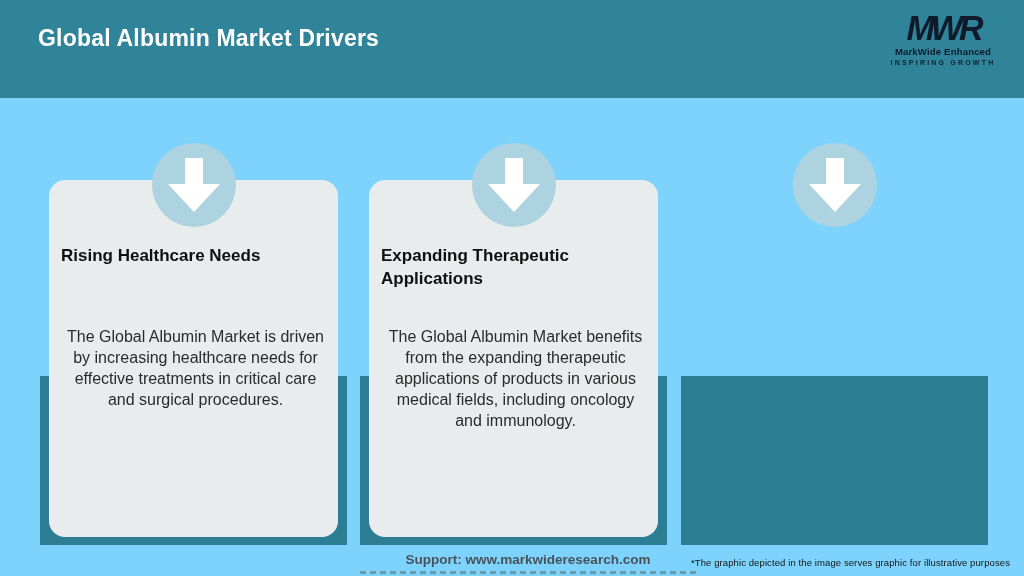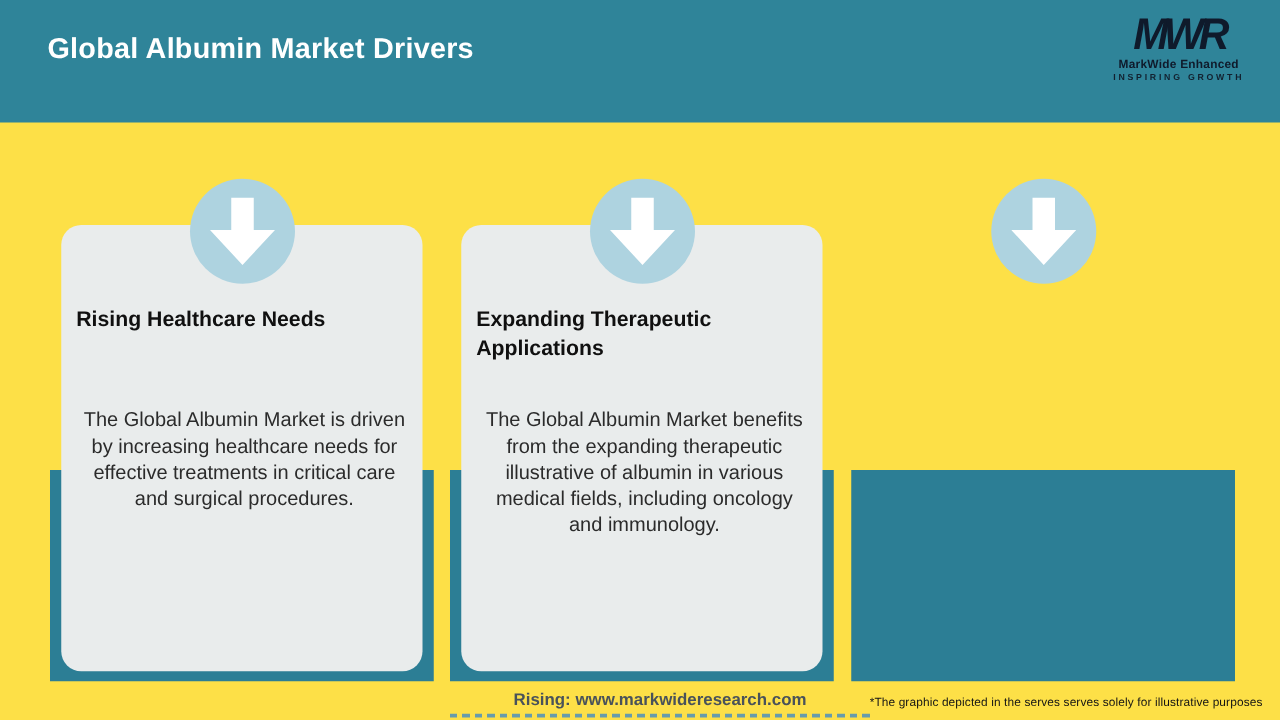--- a/index.html
+++ b/index.html
@@ -1,18 +1,18 @@
 <!DOCTYPE html>
 <html><head>
 <meta charset="utf-8">
 <style>
   html,body{margin:0;padding:0;background:#ffffff;}
   .page{
     position:relative;width:1024px;height:576px;overflow:hidden;
-    background:#fde047;font-family:"Liberation Sans",sans-serif;
+    background:#7dd3fc;font-family:"Liberation Sans",sans-serif;
     -webkit-font-smoothing:antialiased;
   }
   
   .header{position:absolute;top:0;left:0;width:1024px;height:98px;background:#2f8499;}
   .page-title{
     position:absolute;left:38px;top:25px;margin:0;
     font-size:23px;font-weight:700;color:#ffffff;letter-spacing:.2px;
   }
   .logo{position:absolute;top:10px;right:26px;width:110px;text-align:center;line-height:1;}
   .logo-mark{
@@ -83,35 +83,35 @@
       <svg width="52" height="54" viewBox="0 0 52 54">
         <path d="M17 0 H35 V26 H52 L26 54 L0 26 H17 Z" fill="#ffffff"></path>
       </svg>
     </div>
   </section>
 
   <section class="col c2">
     <div class="card-back"></div>
     <div class="card">
       <h2 class="card-title">Expanding Therapeutic Applications</h2>
-      <p class="card-text">The Global Albumin Market benefits from the expanding therapeutic illustrative of albumin in various medical fields, including oncology and immunology.</p>
+      <p class="card-text">The Global Albumin Market benefits from the expanding therapeutic applications of products in various medical fields, including oncology and immunology.</p>
     </div>
     <div class="circle">
       <svg width="52" height="54" viewBox="0 0 52 54">
         <path d="M17 0 H35 V26 H52 L26 54 L0 26 H17 Z" fill="#ffffff"></path>
       </svg>
     </div>
   </section>
 
   <section class="col c3">
     <div class="card-back"></div>
     <div class="circle">
       <svg width="52" height="54" viewBox="0 0 52 54">
         <path d="M17 0 H35 V26 H52 L26 54 L0 26 H17 Z" fill="#ffffff"></path>
       </svg>
     </div>
   </section>
 
-  <div class="source">Rising: www.markwideresearch.com</div>
+  <div class="source">Support: www.markwideresearch.com</div>
   <div class="source-underline"></div>
-  <div class="disclaimer">*The graphic depicted in the serves serves solely for illustrative purposes</div>
+  <div class="disclaimer">*The graphic depicted in the image serves graphic for illustrative purposes</div>
 
 </div>
 
 </body></html>

